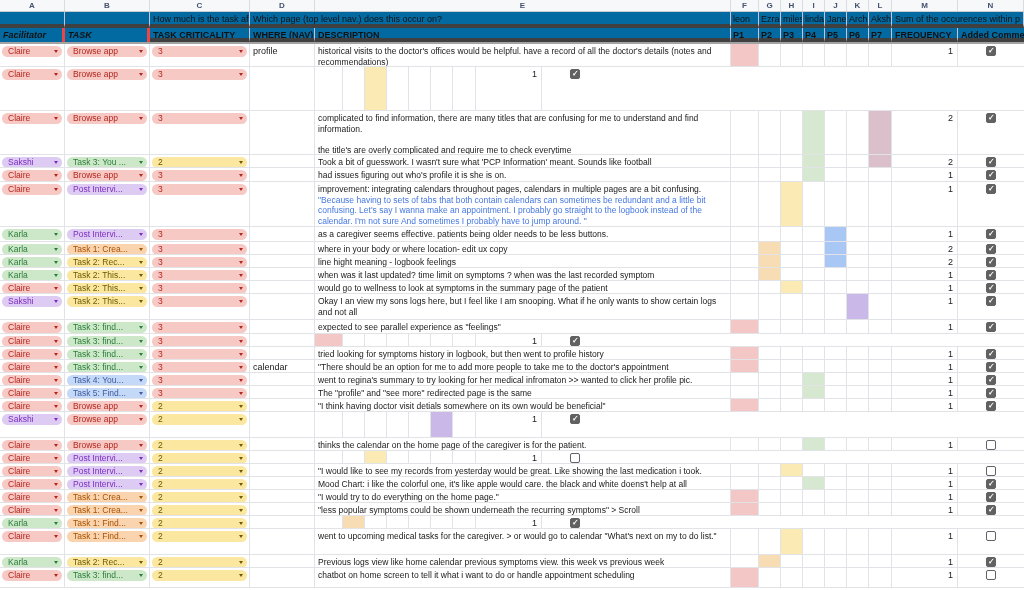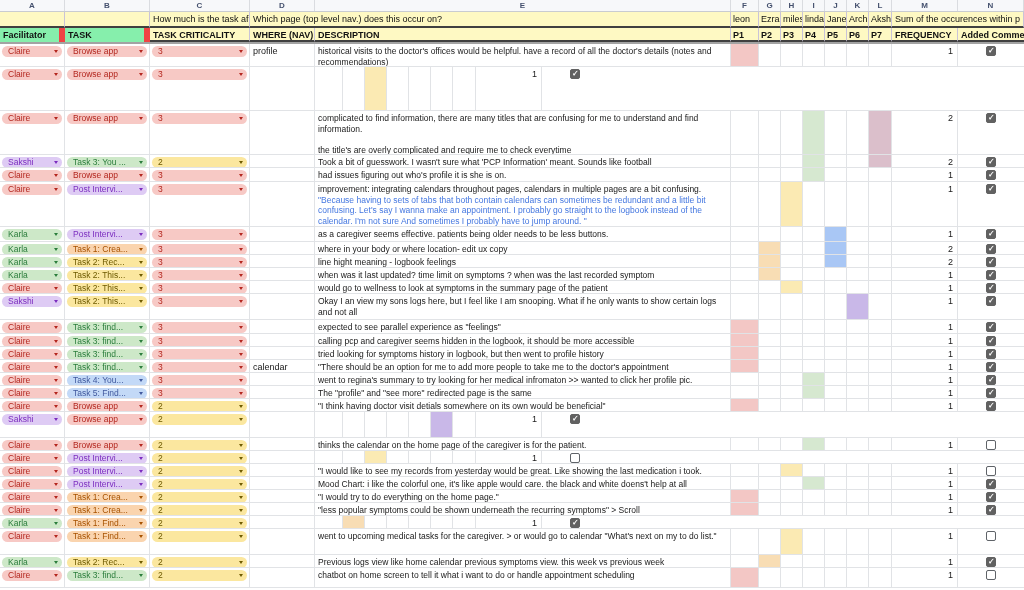--- a/index.html
+++ b/index.html
@@ -9,24 +9,24 @@
 
   
   .letters { display:flex; height:12px; background:#F7F8FA; border-bottom:1px solid #C9CCD1; }
   .letters .lt { border-right:1px solid #DADCE0; font-size:8px; font-weight:bold; color:#45516E;
     text-align:center; line-height:12px; overflow:hidden; }
 
   
   .hrow { display:flex; }
   .h1 { height:16px; }
   .h2 { height:16px; border-bottom:2px solid #A3A3A3; }
-  .hc { background:#fef9c3; border-right:1px solid #C9C3D8; border-bottom:2px solid #404040;
+  .hc { background:#0369a1; border-right:1px solid #C9C3D8; border-bottom:4px solid #404040;
     font-size:9px; color:#111; line-height:15px; padding:0 3px; white-space:nowrap; overflow:hidden; }
   .h2 .hc { font-weight:bold; font-size:9px; }
-  .hc.white { background:#86efac; border-right:6px solid #ef4444; border-bottom:1px solid #E1E3E6; }
+  .hc.white { background:#0369a1; border-right:3px solid #ef4444; border-bottom:1px solid #E1E3E6;font-style:italic; }
   .h2 .hc.white { border-bottom:none; }
   .hc.pname { padding:0 2px; }
 
   
   .r { display:flex; border-bottom:1px solid #E1E3E6; background:#fff; }
   .c { border-right:1px solid #E1E3E6; overflow:hidden; }
   .c:last-child { border-right:none; }
   .ca { width:65px; } .cb { width:85px; } .cc { width:100px; }
   .cd { width:65px; font-size:9px; color:#1A1A1A; padding:2px 3px 0; }
   .ce { width:416px; font-size:8.5px; line-height:10.5px; color:#1A1A1A; padding:2px 3px 0;
@@ -551,21 +551,20 @@
             <span class="arr"></span>
           </div>
         </div>
         <div class="c cc">
           <div class="chip" style="background: rgb(247, 201, 197); color: rgb(179, 38, 30);">
             <span>3</span>
             <span class="arr"></span>
           </div>
         </div>
         <div class="c cd"></div>
-        <div class="c ce nw"><span>calling pcp and caregiver seems hidden in the logbook, it should be more accessible</span></div>
         <div class="c cp first" style="background: rgb(243, 199, 197);"></div>
         <div class="c cp"></div>
         <div class="c cp"></div>
         <div class="c cp"></div>
         <div class="c cp"></div>
         <div class="c cp"></div>
         <div class="c cp last"></div>
         <div class="c cm">1</div>
         <div class="c cn">
           <span class="box on"></span>

